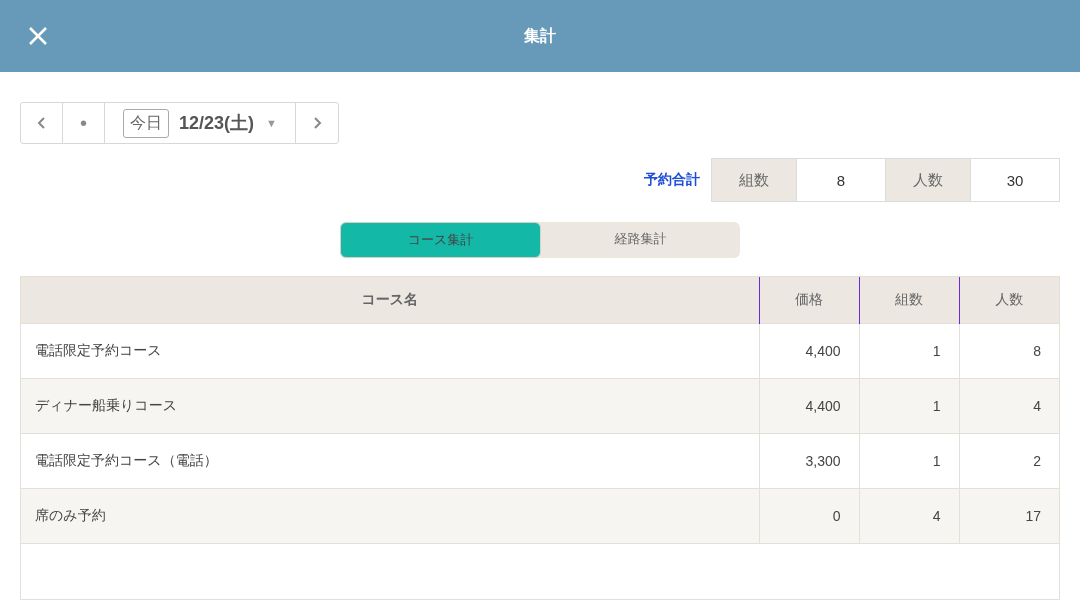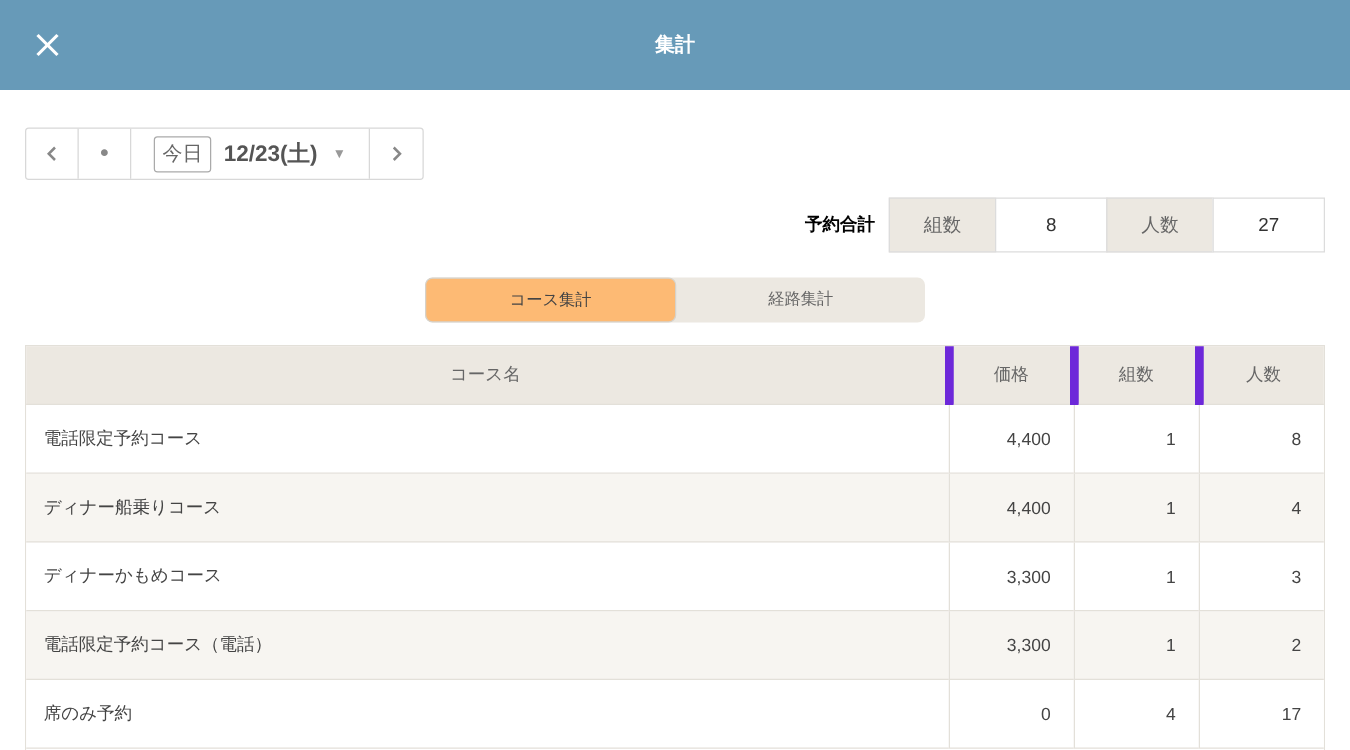--- a/index.html
+++ b/index.html
@@ -87,21 +87,21 @@
     }
 
     .summary-row {
       margin: 14px 20px 0 0;
       display: flex;
       justify-content: flex-end;
       align-items: center;
       gap: 0;
     }
     .summary-label {
-      color: #000000;
+      color: #1d4ed8;
       font-weight: 600;
       font-size: 14px;
       padding-right: 12px;
     }
     .summary-cell {
       border: 1px solid #dcdcdc;
       height: 44px;
       display: flex;
       align-items: center;
       justify-content: center;
@@ -131,43 +131,43 @@
     .tab {
       flex: 1;
       text-align: center;
       padding: 8px 0;
       font-size: 13px;
       color: #666;
       cursor: pointer;
       border-radius: 6px;
     }
     .tab.active {
-      background: #fdba74;
+      background: #14b8a6;
       border: 1px solid #d6d2ca;
       color: #444;
     }
 
     .table-wrap {
       margin: 18px 20px 0;
       border: 1px solid #e3e0d9;
     }
     table {
       width: 100%;
       border-collapse: collapse;
     }
     th {
       background: #ece8e1;
       color: #666;
       font-weight: 500;
       font-size: 14px;
       padding: 14px 12px;
-      border-left: 7px solid #6d28d9;
+      border-left: 1px solid #6d28d9;
       text-align: center;
     }
-    th:first-child { border-left: none; }
+    th:first-child { border-left: none; font-weight: bold; }
     td {
       border-top: 1px solid #e3e0d9;
       border-left: 1px solid #e3e0d9;
       padding: 18px 14px;
       font-size: 14px;
       color: #444;
     }
     td:first-child { border-left: none; text-align: left; }
     td.num { text-align: right; padding-right: 18px; padding-left: 29px; }
     tr:nth-child(even) td { background: #f7f5f1; }
@@ -207,21 +207,21 @@
         <polyline points="3,2 8,7 3,12" fill="none" stroke="#888" stroke-width="2"></polyline>
       </svg>
   </div>
 </div>
 
 <div class="summary-row">
   <span class="summary-label">予約合計</span>
   <div class="summary-cell label-cell">組数</div>
   <div class="summary-cell value-cell">8</div>
   <div class="summary-cell label-cell">人数</div>
-  <div class="summary-cell value-cell">27</div>
+  <div class="summary-cell value-cell">30</div>
 </div>
 
 <div class="tab-switch">
   <div class="tab active">コース集計</div>
   <div class="tab">経路集計</div>
 </div>
 
 <div class="table-wrap">
   <table>
     <thead>
@@ -239,26 +239,20 @@
           <td class="num">1</td>
           <td class="num">8</td>
         </tr>
         <tr>
           <td>ディナー船乗りコース</td>
           <td class="num">4,400</td>
           <td class="num">1</td>
           <td class="num">4</td>
         </tr>
         <tr>
-          <td>ディナーかもめコース</td>
-          <td class="num">3,300</td>
-          <td class="num">1</td>
-          <td class="num">3</td>
-        </tr>
-        <tr>
           <td>電話限定予約コース（電話）</td>
           <td class="num">3,300</td>
           <td class="num">1</td>
           <td class="num">2</td>
         </tr>
         <tr>
           <td>席のみ予約</td>
           <td class="num">0</td>
           <td class="num">4</td>
           <td class="num">17</td>

